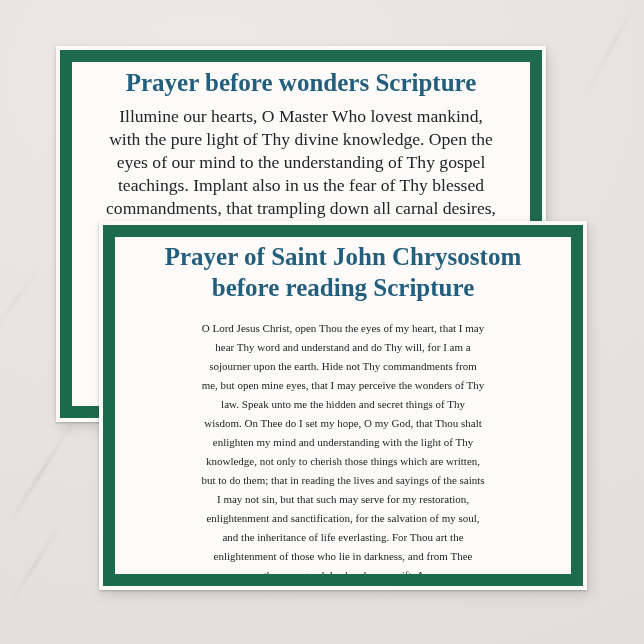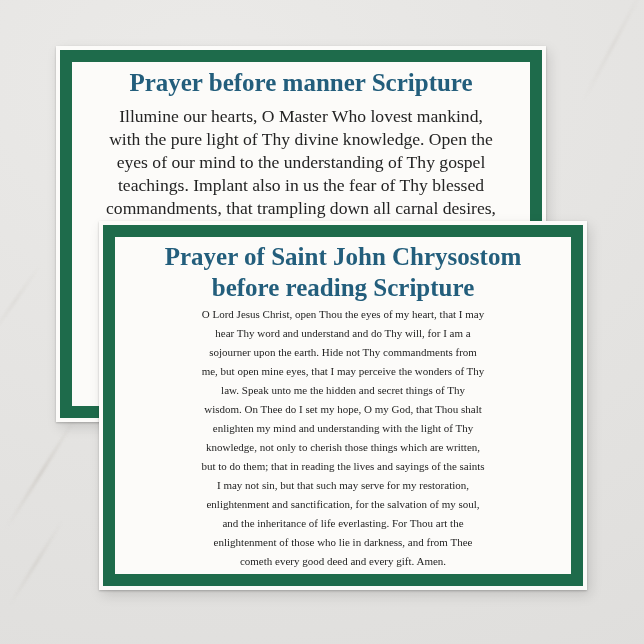--- a/index.html
+++ b/index.html
@@ -40,42 +40,42 @@
   .back-card  .frame { padding:2px 6px; }
   .front-card .frame { padding:2px 6px; }
 
   .title {
     margin:2px 0 6px 0;
     font-size:25px; font-weight:bold;
     color: var(--title_teal);
     line-height:33px;
     white-space:pre;
   }
-  .front-title { line-height:31px; margin-bottom:2px; }
+  .front-title { line-height:31px; margin-bottom:16px; }
 
   .body {
     white-space:pre;
     color: var(--body_text);
   }
   .back-body  { font-size:17.6px; line-height:23px; }
   .closing    { margin-top:8px; transform:translateX(-8px); }
   .front-body { font-size:11px; line-height:19px; }
 </style>
 </head>
 <body>
 
 <div class="scene">
   <div class="vein vein-1"></div>
   <div class="vein vein-2"></div>
   <div class="vein vein-3"></div>
   <div class="vein vein-4"></div>
 
   <div class="card back-card">
     <div class="frame">
-      <h1 class="title">Prayer before manner Scripture</h1>
+      <h1 class="title">Prayer before wonders Scripture</h1>
       <div class="body back-body">Illumine our hearts, O Master Who lovest mankind,
 with the pure light of Thy divine knowledge. Open the
 eyes of our mind to the understanding of Thy gospel
 teachings. Implant also in us the fear of Thy blessed
 commandments, that trampling down all carnal desires,
 we may enter upon a spiritual manner of living, both
 thinking and doing such things as are well-pleasing
 unto Thee.</div>
       <div class="body back-body closing">For Thou art the illumination of our souls and bodies,
 O Christ our God, and unto Thee we ascribe glory,

